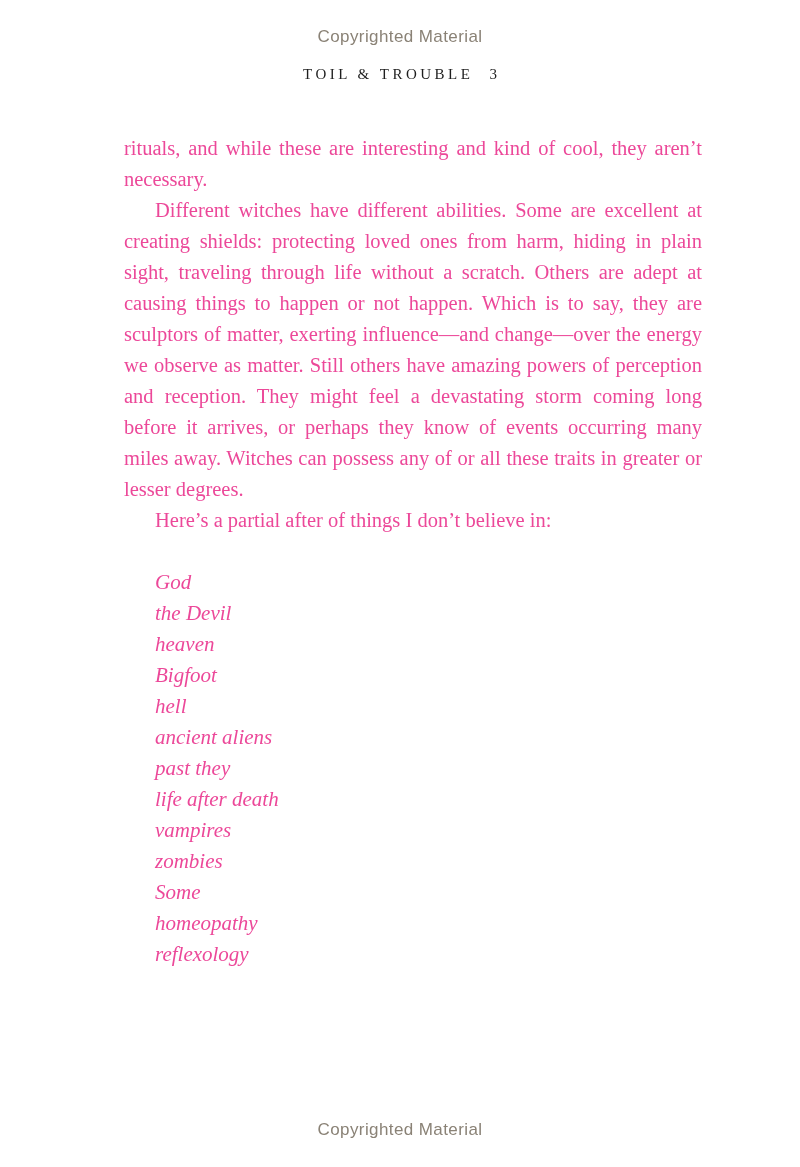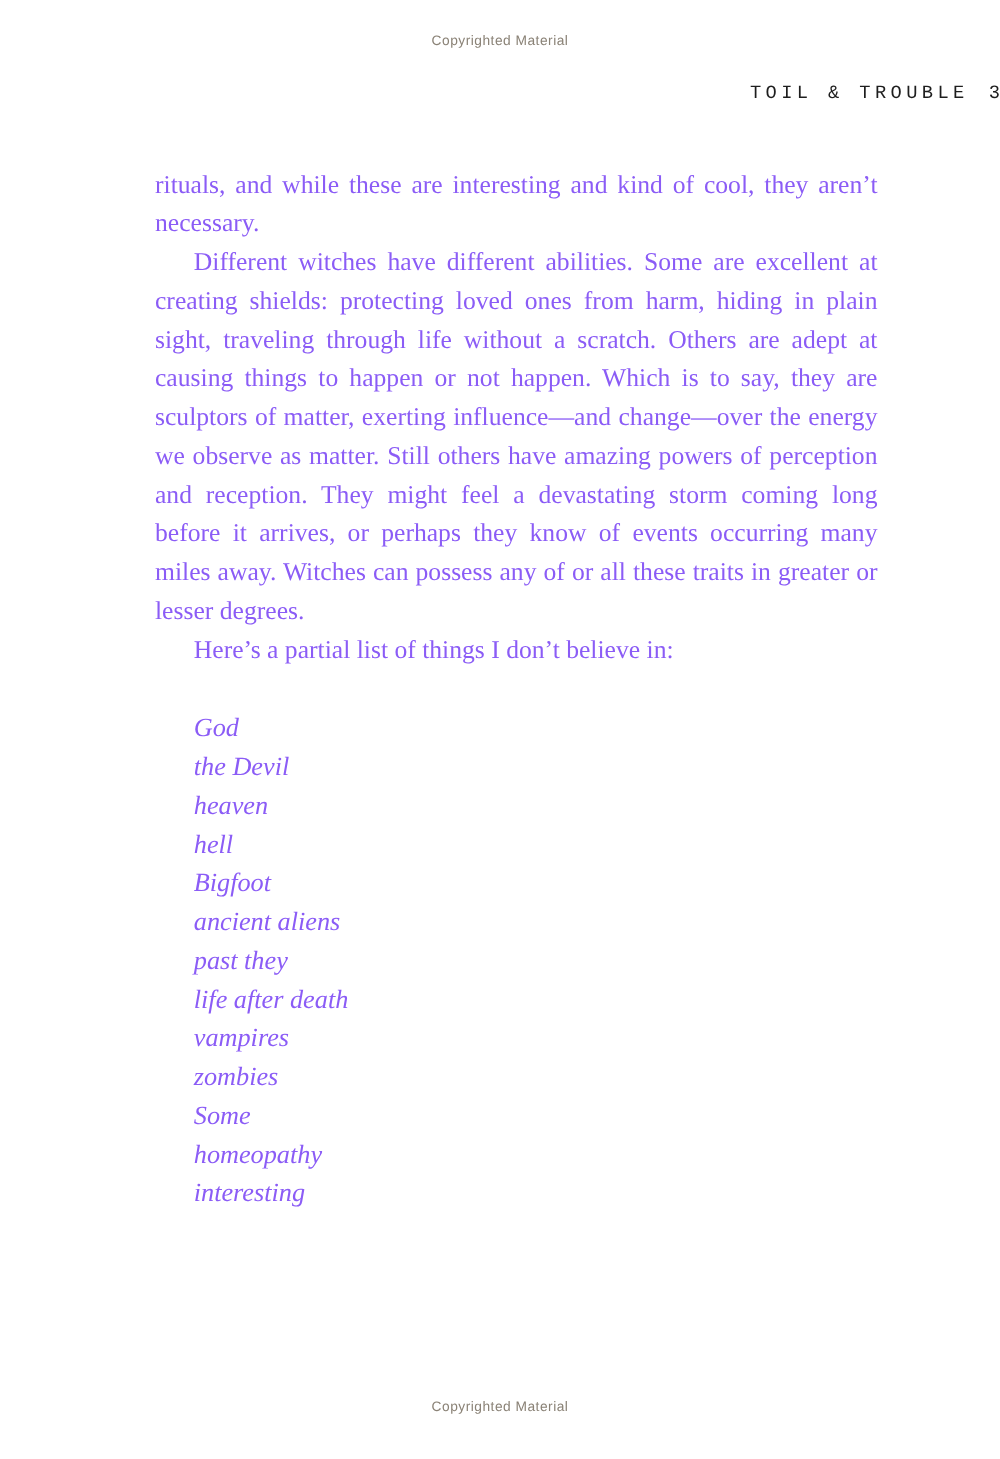--- a/index.html
+++ b/index.html
@@ -13,50 +13,49 @@
     font-family: "Liberation Serif", serif;
     color: #141414;
     overflow: hidden;
   }
   .notice {
     position: absolute;
     left: 0;
     width: 100%;
     text-align: center;
     font-family: "Liberation Sans", sans-serif;
-    font-size: 11px;
+    font-size: 17px;
     letter-spacing: 0.4px;
     color: #8a8276;
   }
   .notice.top { top: 27px; }
   .notice.bottom { top: 1120px; }
   .running-header {
     position: absolute;
     top: 66px;
     left: 0;
     width: 100%;
-    text-align: right;
+    text-align: center;
     font-size: 15px;
     letter-spacing: 3.5px;
     color: #1e1e1e;
-    font-family: Liberation Mono, monospace;
   }
   .running-header .page-number {
     margin-left: 16px;
     letter-spacing: 0;
   }
   .body-text {
     position: absolute;
     top: 133px;
     left: 124px;
     width: 578px;
     font-size: 20.5px;
     line-height: 31px;
     text-align: justify;
-    color: #8b5cf6;
+    color: #ec4899;
   }
   .body-text p {
     text-indent: 31px;
   }
   .body-text p.no-indent {
     text-indent: 0;
   }
   .belief-list {
     list-style: none;
     margin: 31px 0 0 31px;
@@ -74,34 +73,34 @@
 
   <div class="notice top">Copyrighted Material</div>
 
   <div class="running-header">
     <span class="book-title">TOIL &amp; TROUBLE</span><span class="page-number">3</span>
   </div>
 
   <div class="body-text">
     <p class="no-indent">rituals, and while these are interesting and kind of cool, they aren’t necessary.</p>
     <p>Different witches have different abilities. Some are excellent at creating shields: protecting loved ones from harm, hiding in plain sight, traveling through life without a scratch. Others are adept at causing things to happen or not happen. Which is to say, they are sculptors of matter, exerting influence—and change—over the energy we observe as matter. Still others have amazing powers of perception and reception. They might feel a devastating storm coming long before it arrives, or perhaps they know of events occurring many miles away. Witches can possess any of or all these traits in greater or lesser degrees.</p>
-    <p>Here’s a partial list of things I don’t believe in:</p>
+    <p>Here’s a partial after of things I don’t believe in:</p>
 
     <ul class="belief-list">
       <li>God</li>
       <li>the Devil</li>
       <li>heaven</li>
+      <li>Bigfoot</li>
       <li>hell</li>
-      <li>Bigfoot</li>
       <li>ancient aliens</li>
       <li>past they</li>
       <li>life after death</li>
       <li>vampires</li>
       <li>zombies</li>
       <li>Some</li>
       <li>homeopathy</li>
-      <li>interesting</li>
+      <li>reflexology</li>
     </ul>
   </div>
 
   <div class="notice bottom">Copyrighted Material</div>
 
 </div>
 
 </body></html>

